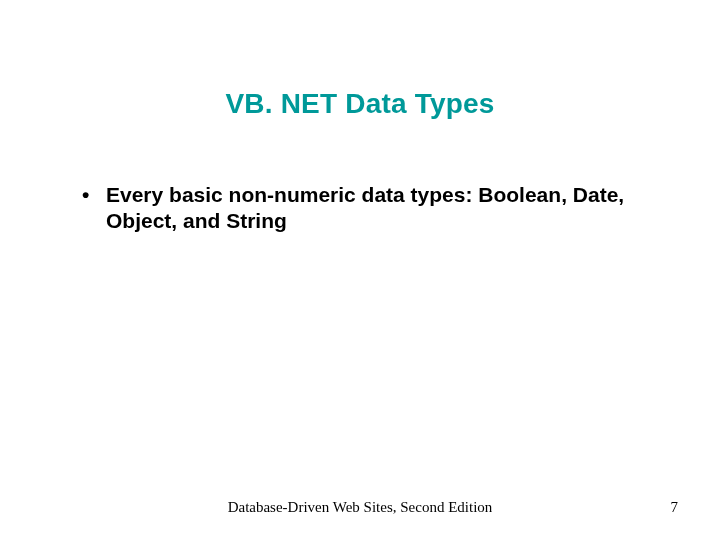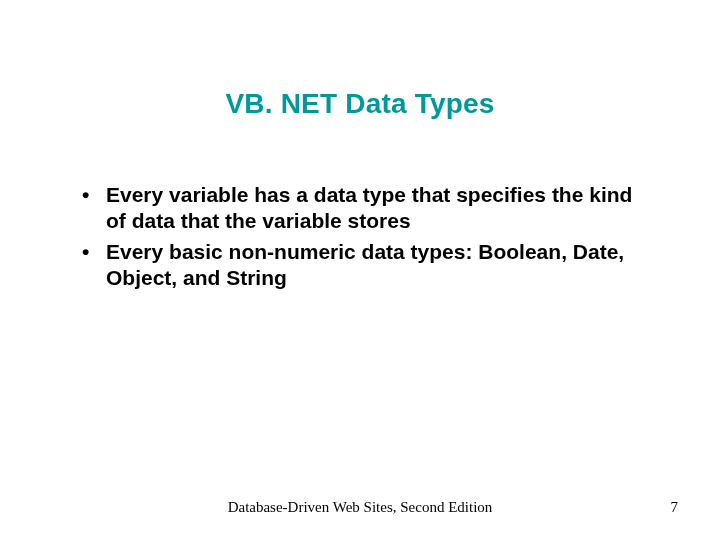--- a/index.html
+++ b/index.html
@@ -67,20 +67,19 @@
   }
 </style>
 </head>
 <body>
 
 <div class="slide">
   <h1 class="title">VB. NET Data Types</h1>
 
   <div class="body">
     <ul class="bullet-list">
-      <li class="bullet-item">Every variable has a data type that specifies the kind of data that the variable stores</li>
       <li class="bullet-item">Every basic non-numeric data types:  Boolean, Date, Object, and String</li>
     </ul>
   </div>
 
   <div class="footer-center">Database-Driven Web Sites, Second Edition</div>
   <div class="footer-page">7</div>
 </div>
 
 </body></html>

